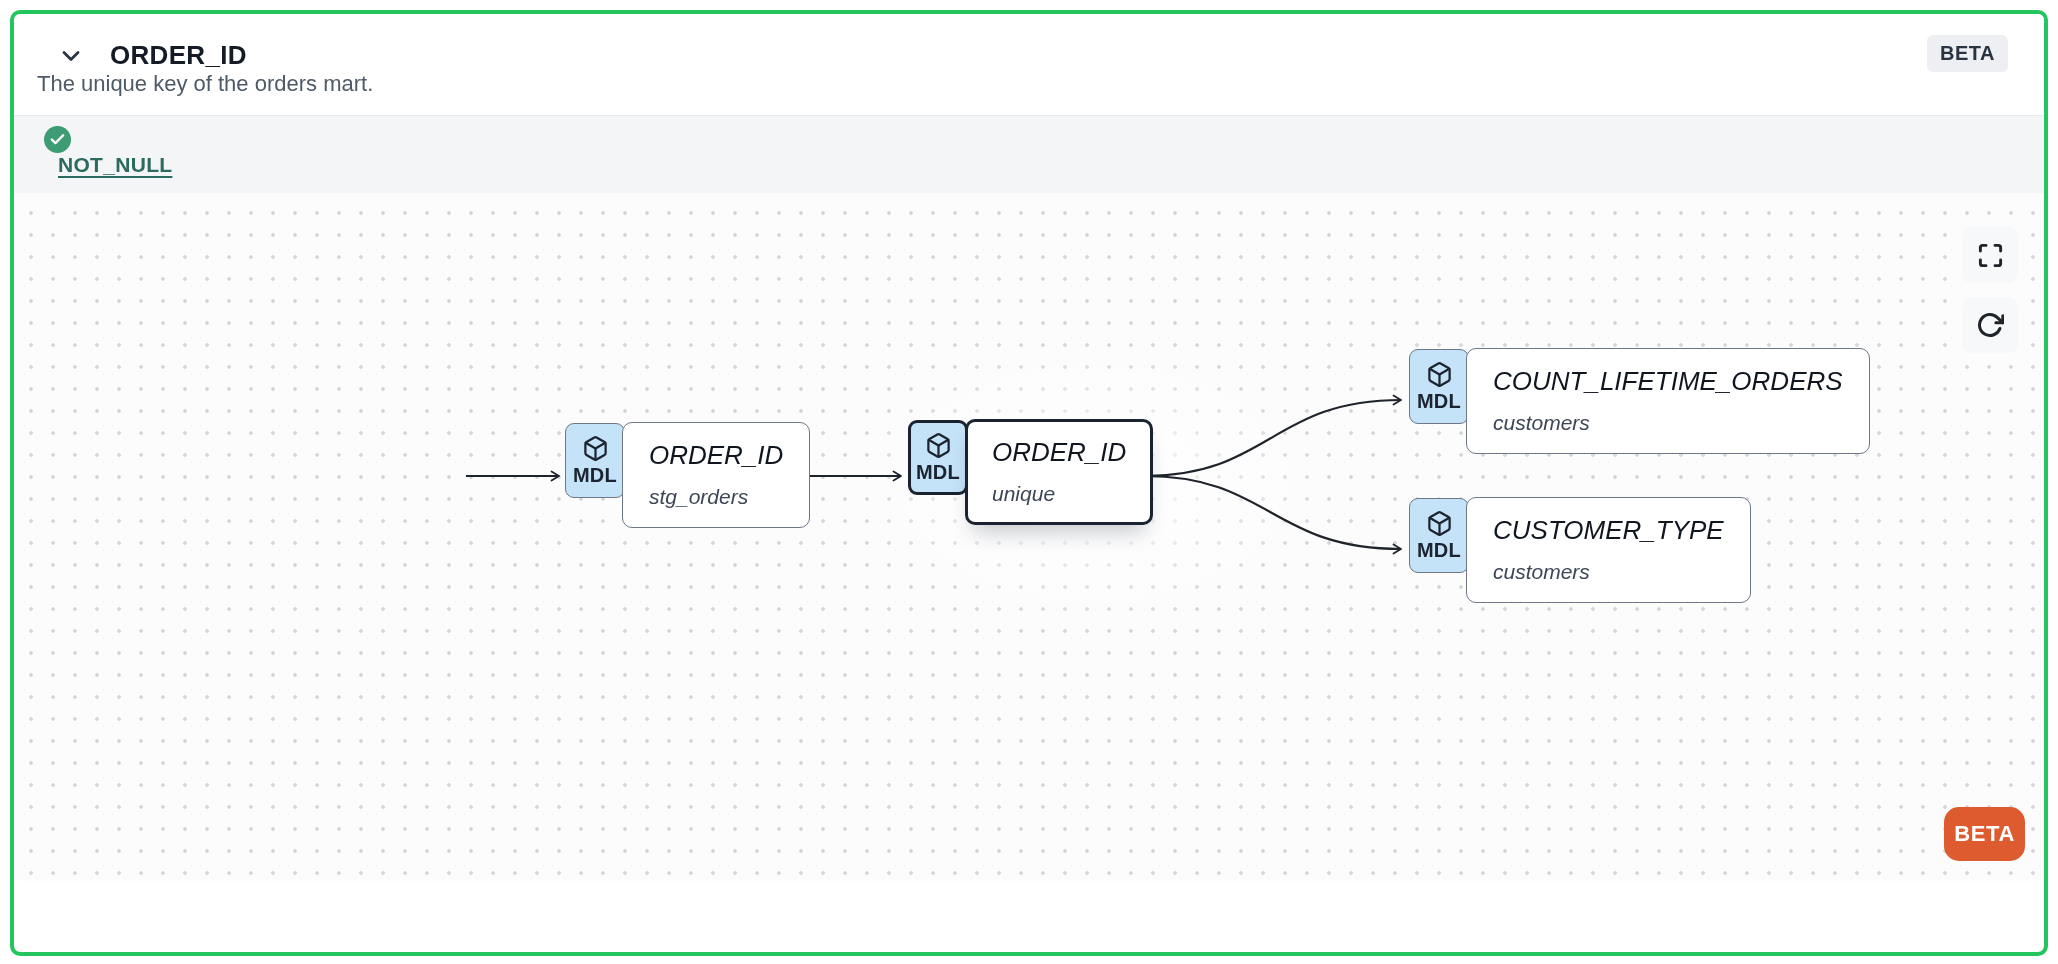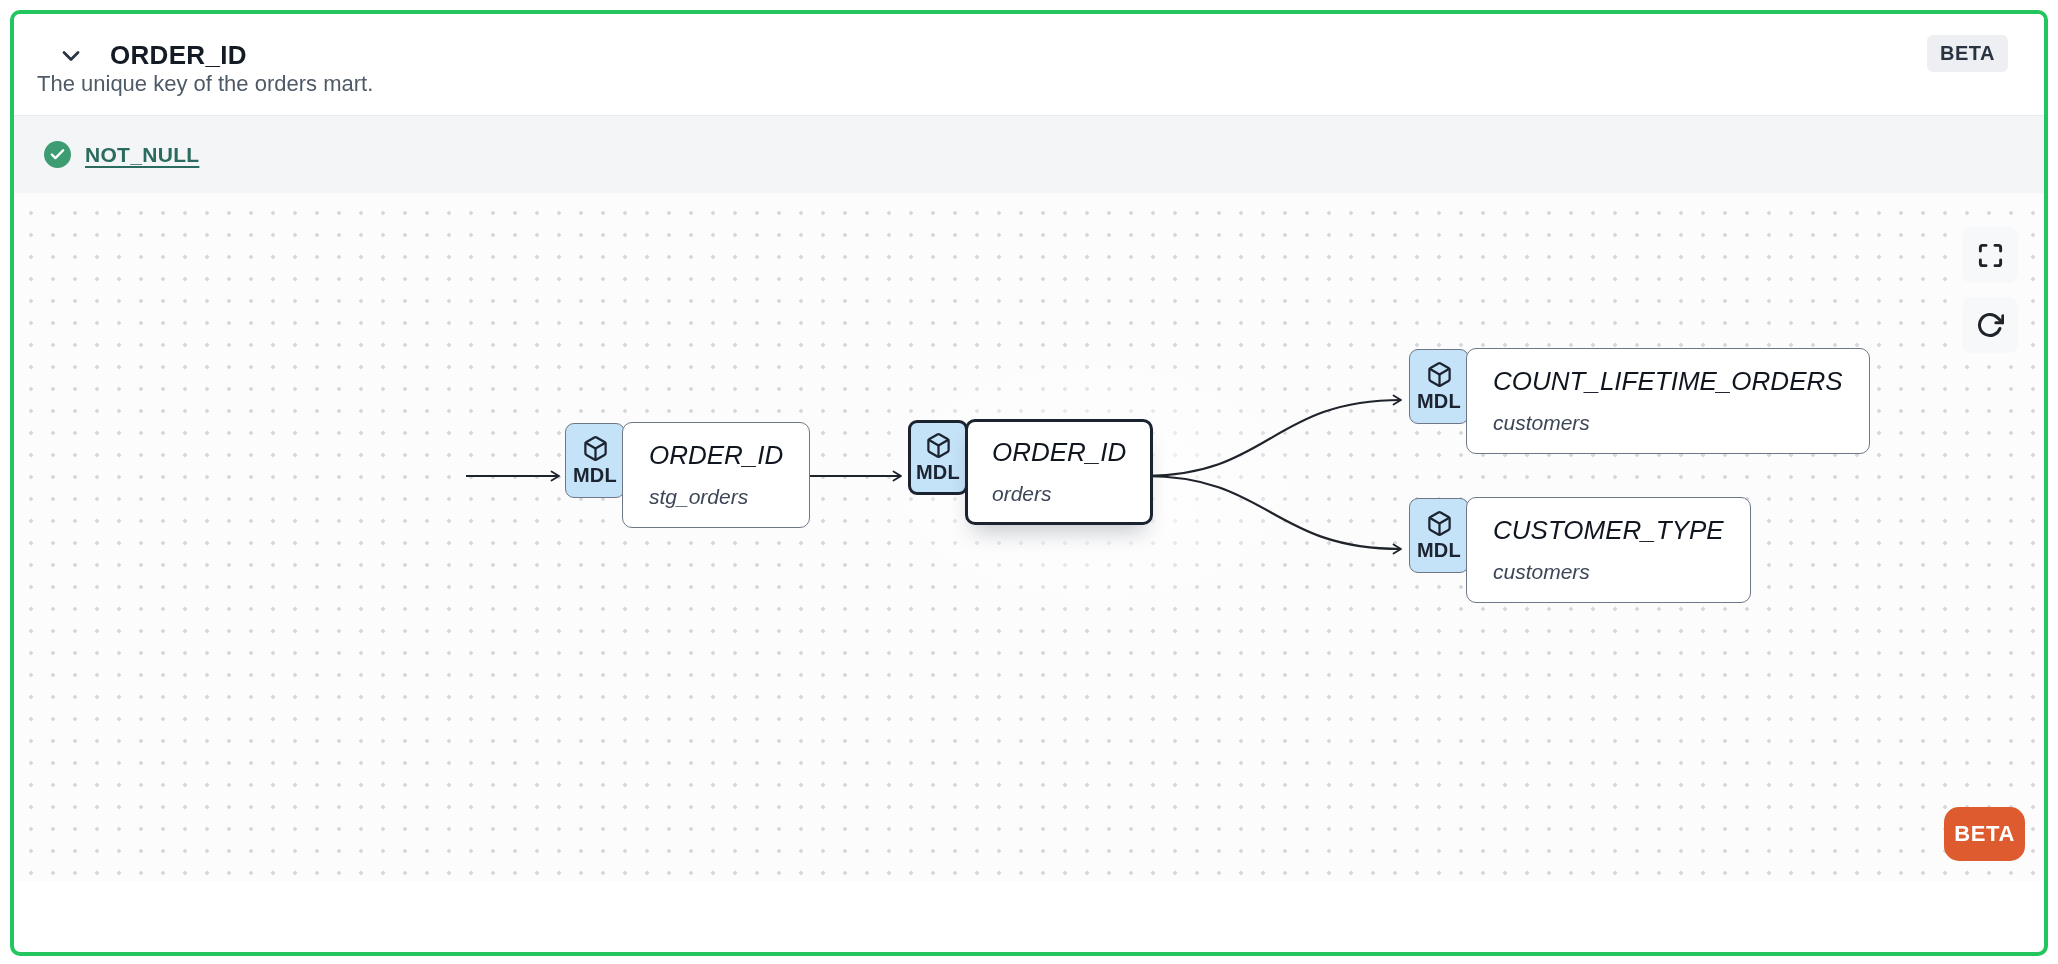--- a/index.html
+++ b/index.html
@@ -18,21 +18,21 @@
   .hdr-title { margin-left:24px; font-size:26px; font-weight:700; color:#151b25; letter-spacing:.3px; }
   .hdr-desc { font-size:22px; color:#4f5a68; }
   .type-badge {
     position:absolute; top:21px; right:36px;
     background:#edeff2; color:#2a3342; font-size:20px; font-weight:600;
     padding:7px 13px; border-radius:6px; letter-spacing:.5px;
   }
 
   
   .checks { background:#f4f5f7; border-top:1px solid #e7e9ec; padding:10px 0; }
-  .check-row { display:flex; align-items:center; height:57px; padding-left:30px; }
+  .check-row { display:flex; height:57px; padding-left:30px;flex-direction:column; }
   .check-circle { width:27px; height:27px; border-radius:50%; background:#3e9c73; display:flex; align-items:center; justify-content:center; flex:none; }
   .check-link { margin-left:14px; font-size:21px; font-weight:700; color:#2b6a5e; text-decoration:underline; text-underline-offset:4px; letter-spacing:.3px; }
 
   
   .graph {
     position:relative; height:688px;
     background-color:#fcfcfd;
     background-image:radial-gradient(circle, #d7d9dc 1.7px, transparent 1.9px);
     background-size:22px 22px; background-position:6px 9px;
   }
@@ -142,21 +142,21 @@
           <svg width="27" height="27" viewBox="0 0 24 24" fill="none" stroke="#1b2430" stroke-width="2" stroke-linecap="round" stroke-linejoin="round">
               <path d="M21 16V8a2 2 0 0 0-1-1.73l-7-4a2 2 0 0 0-2 0l-7 4A2 2 0 0 0 3 8v8a2 2 0 0 0 1 1.73l7 4a2 2 0 0 0 2 0l7-4A2 2 0 0 0 21 16z"></path>
               <polyline points="3.27 6.96 12 12.01 20.73 6.96"></polyline>
               <line x1="12" y1="22.08" x2="12" y2="12"></line>
             </svg>
         </span>
         <span class="nbadge-label">MDL</span>
       </div>
       <div class="ncard">
         <div class="ntitle">ORDER_ID</div>
-        <div class="nsub">orders</div>
+        <div class="nsub">unique</div>
       </div>
     </div>
 
     <div class="node" style="left:1395px; top:155px;">
       <div class="nbadge b-mdl">
         <span style="display:flex">
           <svg width="27" height="27" viewBox="0 0 24 24" fill="none" stroke="#1b2430" stroke-width="2" stroke-linecap="round" stroke-linejoin="round">
               <path d="M21 16V8a2 2 0 0 0-1-1.73l-7-4a2 2 0 0 0-2 0l-7 4A2 2 0 0 0 3 8v8a2 2 0 0 0 1 1.73l7 4a2 2 0 0 0 2 0l7-4A2 2 0 0 0 21 16z"></path>
               <polyline points="3.27 6.96 12 12.01 20.73 6.96"></polyline>
               <line x1="12" y1="22.08" x2="12" y2="12"></line>

